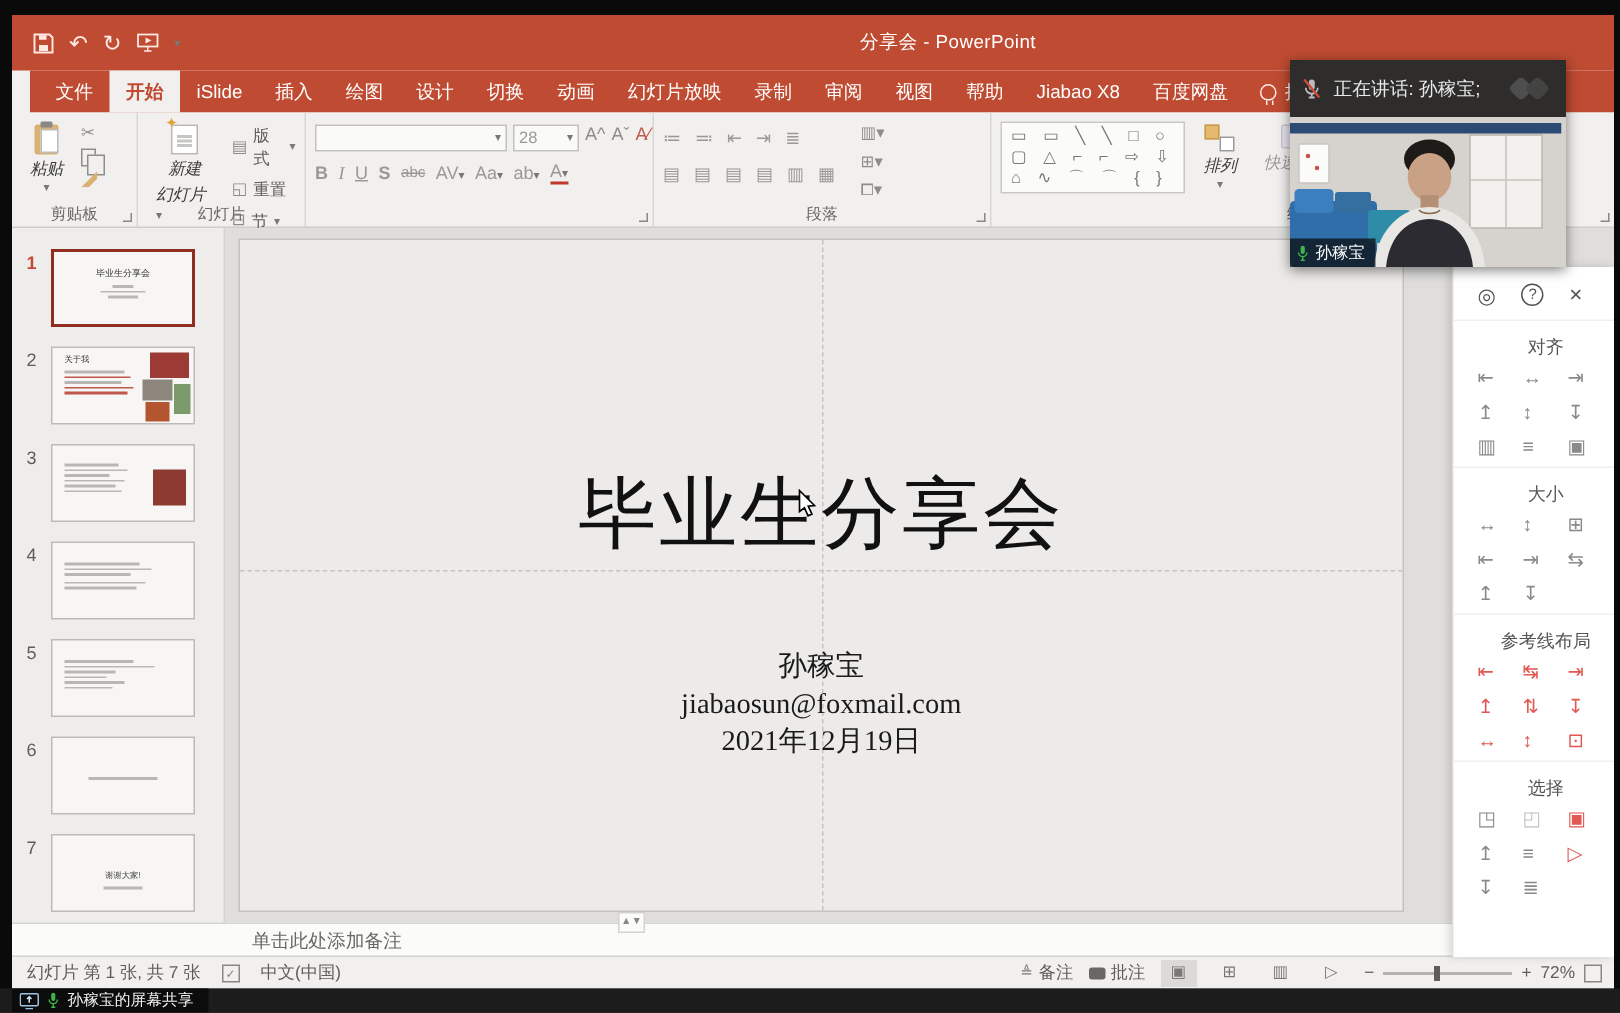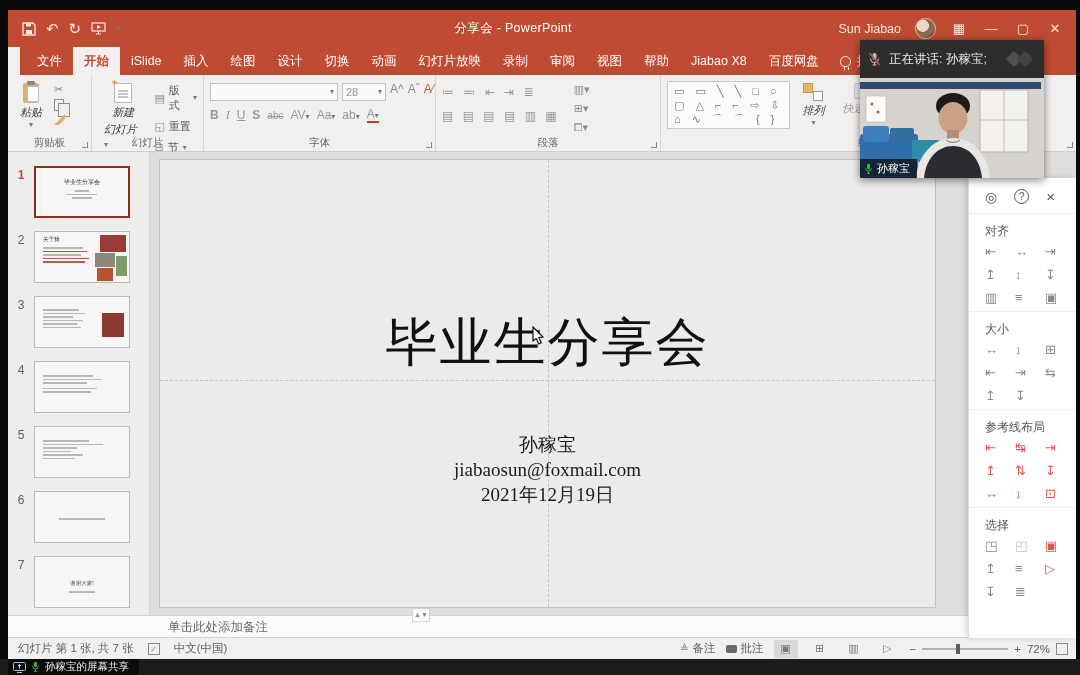--- a/index.html
+++ b/index.html
@@ -140,21 +140,21 @@
   .nametag { position:absolute; left:0; bottom:0; background:rgba(10,10,10,.72); color:#fff;
     font-size:11px; padding:2px 7px 2px 4px; display:flex; align-items:center; gap:4px; }
 
   
   .panel { position:absolute; left:968px; top:178px; width:108px; height:460px; z-index:20;
     background:#ffffff; border-left:1px solid #e2e0de; box-shadow:-2px 0 6px rgba(0,0,0,.15); overflow:hidden; }
   .phead { display:flex; align-items:center; gap:17px; padding:11px 0 9px 16px; border-bottom:1px solid #efefef; }
   .ph-ic { color:#555; font-size:14px; line-height:14px; }
   .ph-help { width:15px; height:15px; border:1.3px solid #555; border-radius:50%; font-size:10px; text-align:center; line-height:13px; color:#555; }
   .psec { border-bottom:1px solid #efefef; padding-bottom:6px; }
-  .ptitle { font-size:12px; color:#555; padding:9px 0 5px 16px; }
+  .ptitle { font-size:12px; color:#555; padding:9px 0 5px 16px;text-align:center; }
   .pgrid { display:grid; grid-template-columns:30px 30px 30px; row-gap:9px; padding-left:16px; }
   .pic { font-size:13px; line-height:14px; color:#8a8a8a; }
   .pic.red { color:#e15852; }
   .pic.lt { color:#c3c3c3; }
 
   
   .sharebar { position:absolute; left:0; top:659px; width:1080px; height:16px; background:#1c1c1c; }
   .sharepill { position:absolute; left:8px; top:0; height:16px; background:#0c0c0c;
     display:flex; align-items:center; gap:5px; padding:0 10px 0 5px; }
   .sharetext { color:#f0f0f0; font-size:10.5px; white-space:nowrap; }
@@ -175,28 +175,20 @@
         <span class="g">↶</span>
         <span class="g">↻</span>
         <svg width="15" height="13" viewBox="0 0 15 13">
             <rect x="1" y="1" width="13" height="8" fill="none" stroke="#ffe9e2" stroke-width="1.2"></rect>
             <path d="M6 3l4 2-4 2z" fill="#ffe9e2"></path>
             <path d="M5 12h5M7.5 9v3" stroke="#ffe9e2"></path>
           </svg>
         <span class="caret">▾</span>
       </div>
       <div class="win-title">分享会 - PowerPoint</div>
-      <div class="tb-right">
-        <span class="tb-user">Sun Jiabao</span>
-        <span class="avatar"></span>
-        <span class="winctl">▦</span>
-        <span class="winctl">—</span>
-        <span class="winctl">▢</span>
-        <span class="winctl">✕</span>
-      </div>
     </div>
 
     <div class="tabsrow">
       <span class="tb-tab">文件</span>
       <span class="tb-tab active">开始</span>
       <span class="tb-tab">iSlide</span>
       <span class="tb-tab">插入</span>
       <span class="tb-tab">绘图</span>
       <span class="tb-tab">设计</span>
       <span class="tb-tab">切换</span>
@@ -275,21 +267,20 @@
             <span class="bI">I</span>
             <span class="bU">U</span>
             <span class="bS">S</span>
             <span class="bstr">abc</span>
             <span><span>AV</span><span class="caret">▾</span></span>
             <span><span>Aa</span><span class="caret">▾</span></span>
             <span><span>ab</span><span class="caret">▾</span></span>
             <span style="border-bottom:2px solid #c0392b"><span>A</span><span class="caret">▾</span></span>
           </div>
         </div>
-        <div class="glabel">字体</div>
         <div class="launcher"></div>
       </div>
 
       <div class="rgroup" style="width:225px">
         <div style="display:flex;flex-direction:column;gap:10px;padding-top:4px">
           <span class="strip">≔ ≕ ⇤ ⇥ ≣</span>
           <span class="strip">▤ ▤ ▤ ▤ ▥ ▦</span>
         </div>
         <div class="minicol" style="margin-left:8px;gap:6px">
           <span class="mini">▥▾</span>

